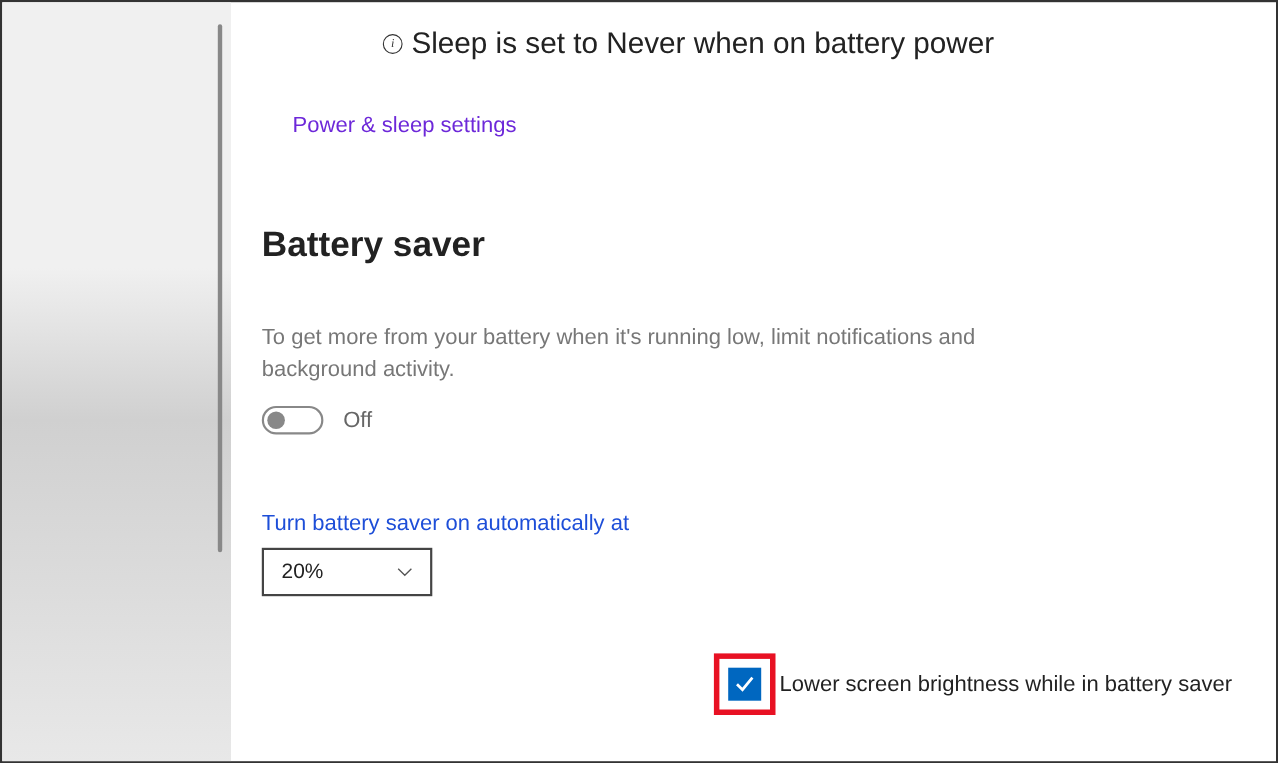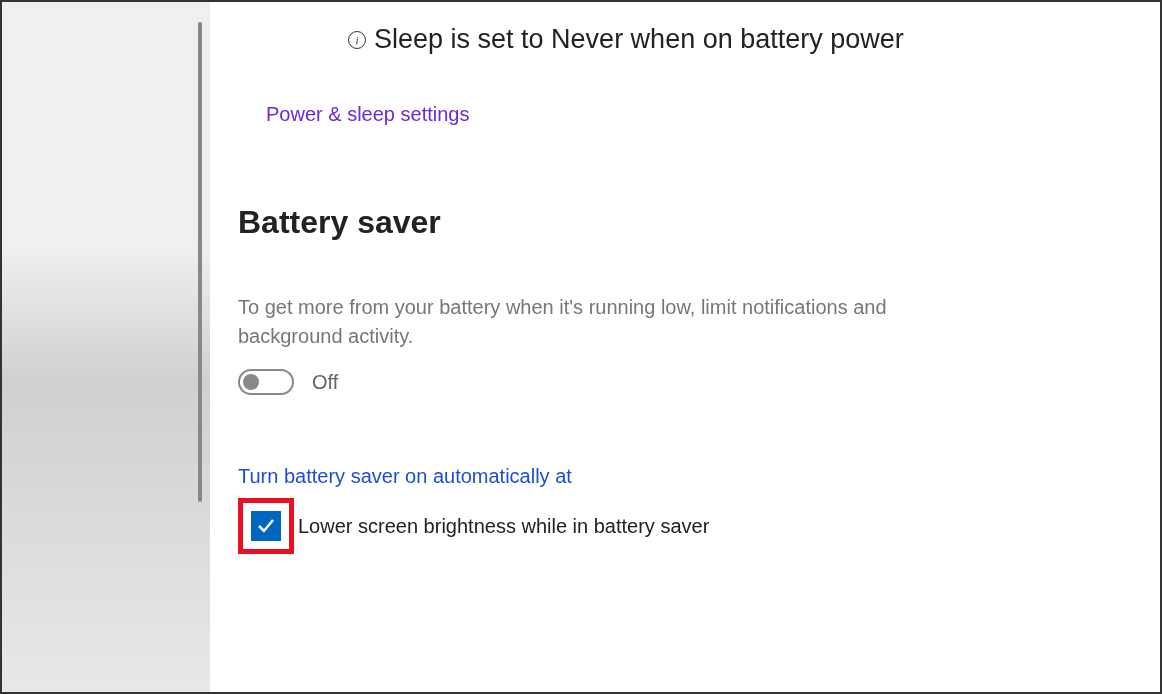--- a/index.html
+++ b/index.html
@@ -130,20 +130,21 @@
       font-size: 19px;
       color: #222;
     }
     .chevron {
       width: 14px;
       height: 14px;
     }
     .checkbox-row {
       display: flex;
       align-items: center;
+      justify-content: flex-end;
     }
     .highlight-box {
       border: 5px solid #e81123;
       padding: 8px;
       display: inline-flex;
       align-items: center;
       justify-content: center;
       margin-right: 2px;
     }
     .checkbox {
@@ -187,20 +188,26 @@
 
   <div class="toggle-row">
     <div class="toggle">
       <div class="toggle-knob"></div>
     </div>
     <span class="toggle-label">Off</span>
   </div>
 
   <div class="field-label">Turn battery saver on automatically at</div>
 
+  <div class="dropdown">
+    <span class="dropdown-value">20%</span>
+    <svg class="chevron" viewBox="0 0 14 14">
+      <path d="M1 4 L7 10 L13 4" stroke="#555" stroke-width="1.2" fill="none"></path>
+    </svg>
+  </div>
 
   <div class="checkbox-row">
     <div class="highlight-box">
       <div class="checkbox">
         <svg class="check-svg" viewBox="0 0 20 20">
           <path d="M3 10 L8 15 L17 4" stroke="#fff" stroke-width="2.5" fill="none"></path>
         </svg>
       </div>
     </div>
     <span class="checkbox-label">Lower screen brightness while in battery saver</span>

